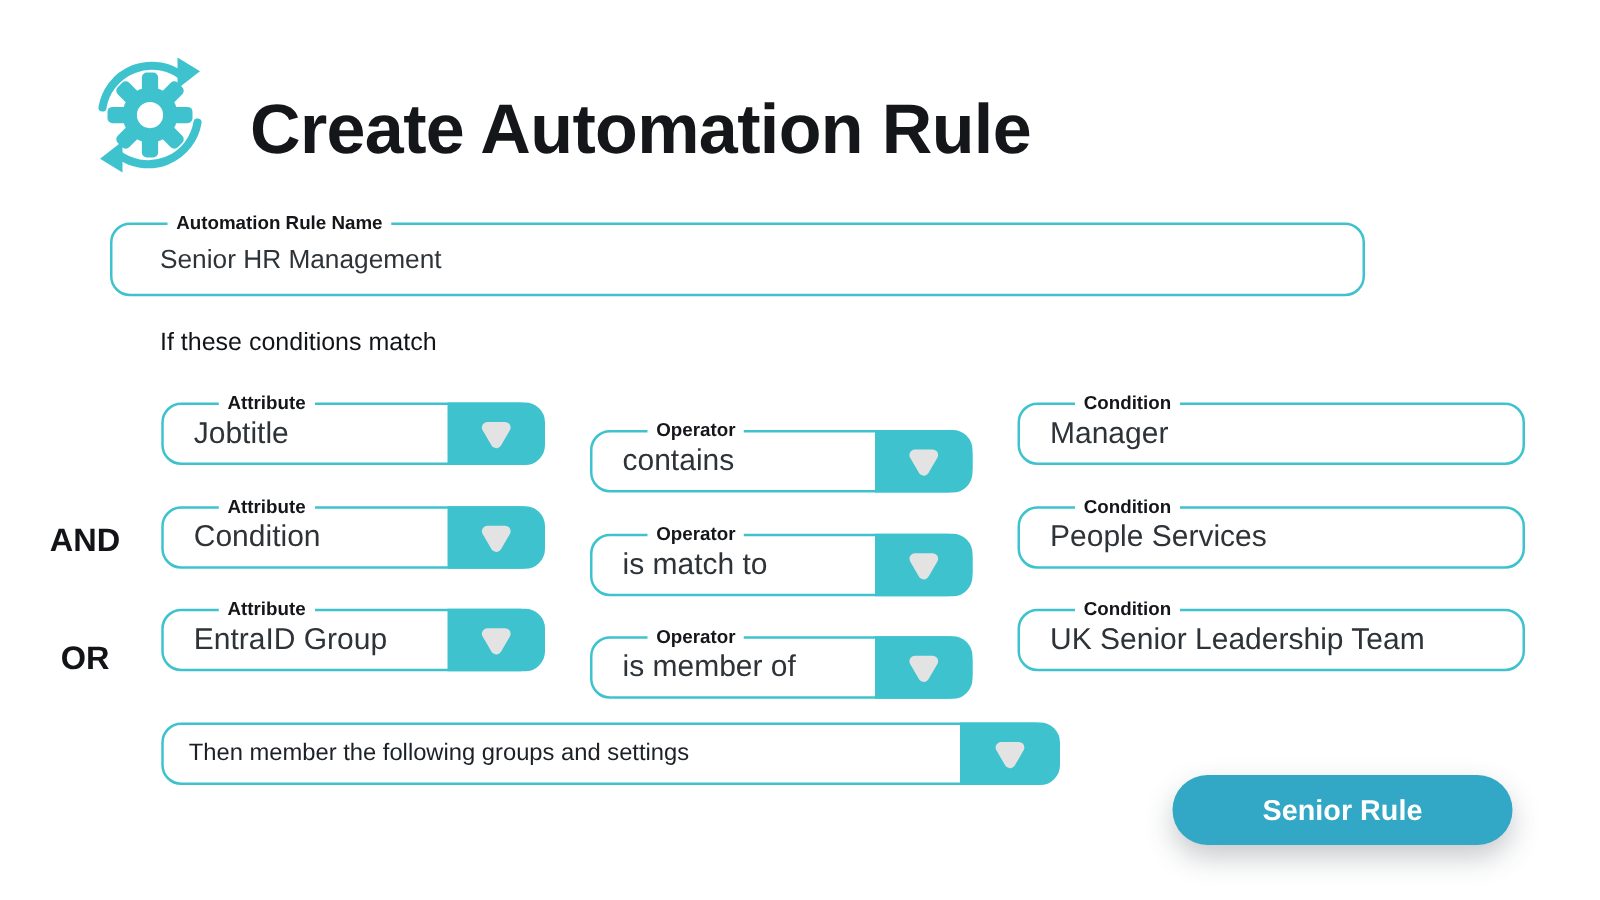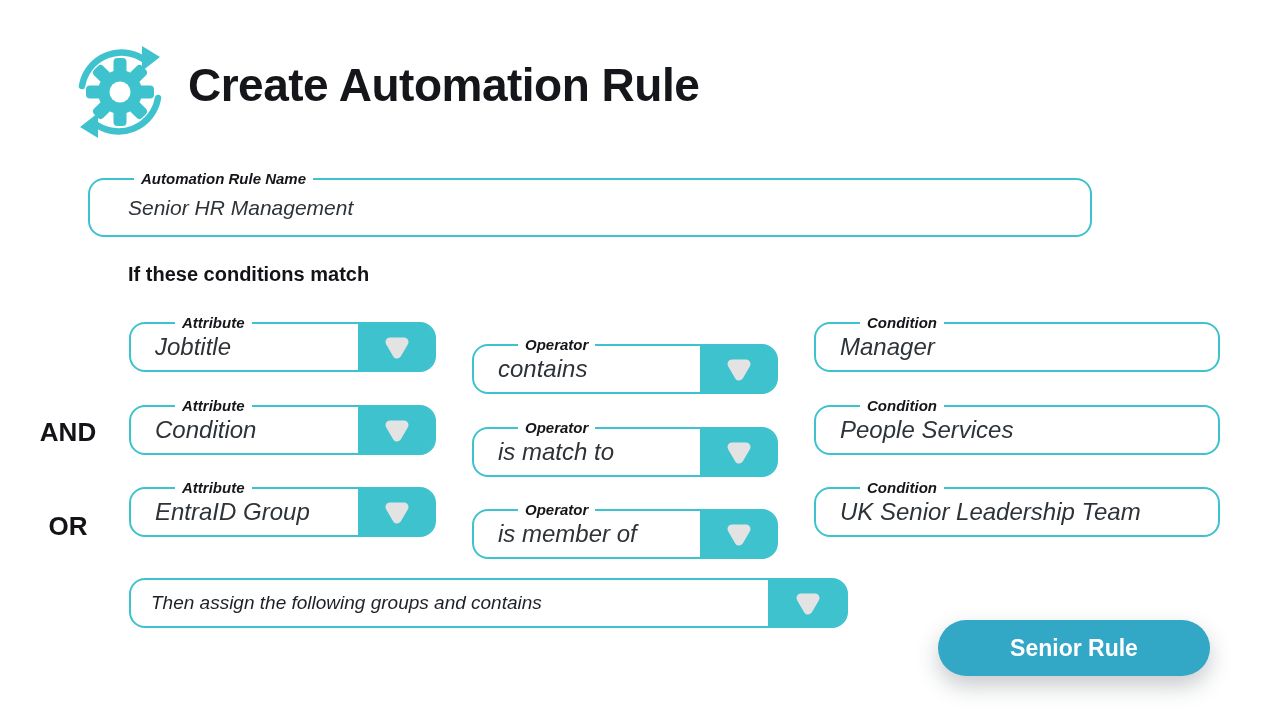--- a/index.html
+++ b/index.html
@@ -3,42 +3,41 @@
 <meta charset="utf-8">
 <style>
   html,body{margin:0;padding:0;background:#ffffff;}
   .page{
     position:relative;width:1280px;height:720px;background:#ffffff;overflow:hidden;
     font-family:"Liberation Sans", sans-serif;color:#202428;
   }
   
   .header-icon{position:absolute;left:70px;top:36px;width:100px;height:108px;}
   .page-title{
-    position:absolute;left:188px;top:58px;margin:0;
-    font-size:46px;font-weight:800;color:#141619;letter-spacing:-0.5px;
+    position:absolute;left:188px;top:58px;margin:12px;
+    font-size:56px;font-weight:800;color:#141619;letter-spacing:-0.5px;
   }
   
   .outlined{
     position:absolute;background:#fff;border:2px solid #3EC3CE;border-radius:16px;
     box-sizing:border-box;
-    font-style:italic;
   }
   .field-label{
     position:absolute;left:44px;top:-11px;background:#fff;padding:0 7px;
     font-size:15px;font-weight:700;color:#141619;line-height:20px;white-space:nowrap;
   }
   .field-value{
     position:absolute;left:38px;top:50%;transform:translateY(-50%);
     font-size:24px;color:#2e3338;white-space:nowrap;
   }
   .name-field{left:88px;top:178px;width:1004px;height:59px;}
   .name-field .field-value{font-size:21px;}
   
   .section-heading{
-    position:absolute;left:128px;top:263px;font-size:20px;font-weight:700;color:#121417;
+    position:absolute;left:128px;top:263px;font-size:20px;font-weight:400;color:#121417;
   }
   
   .logic-label{
     position:absolute;font-size:26px;font-weight:800;color:#121417;width:80px;text-align:center;left:28px;
   }
   .logic-and{top:417px;}
   .logic-or{top:499px;margin-top:12px;}
   .row1{top:322px;} .row2{top:405px;} .row3{top:487px;}
   .combo,.cond-field{height:50px;}
   .col-attr{left:129px;width:307px;}
@@ -166,21 +165,21 @@
           <path d="M13 15 L27 15 L20 27 Z" fill="#E3E3E3" stroke="#E3E3E3" stroke-width="9" stroke-linejoin="round"></path>
         </svg>
     </span>
   </div>
   <div class="outlined cond-field row3 col-cond">
     <span class="field-label">Condition</span>
     <span class="field-value">UK Senior Leadership Team</span>
   </div>
 
   <div class="outlined combo assign-combo">
-    <span class="field-value">Then assign the following groups and contains</span>
+    <span class="field-value">Then member the following groups and settings</span>
     <span class="combo-btn">
       <svg viewBox="0 0 40 40" width="40" height="40" aria-hidden="true">
           <path d="M13 15 L27 15 L20 27 Z" fill="#E3E3E3" stroke="#E3E3E3" stroke-width="9" stroke-linejoin="round"></path>
         </svg>
     </span>
   </div>
 
   <button class="create-btn">Senior Rule</button>
 
 </div>

